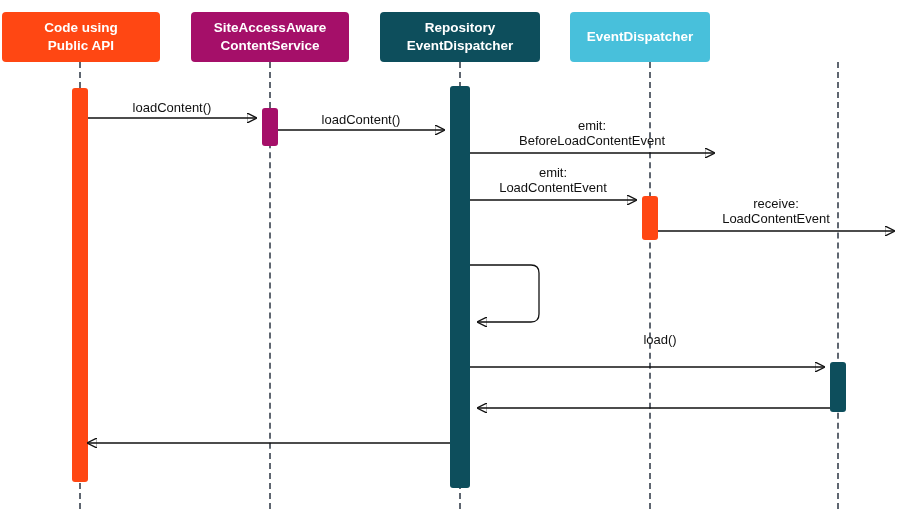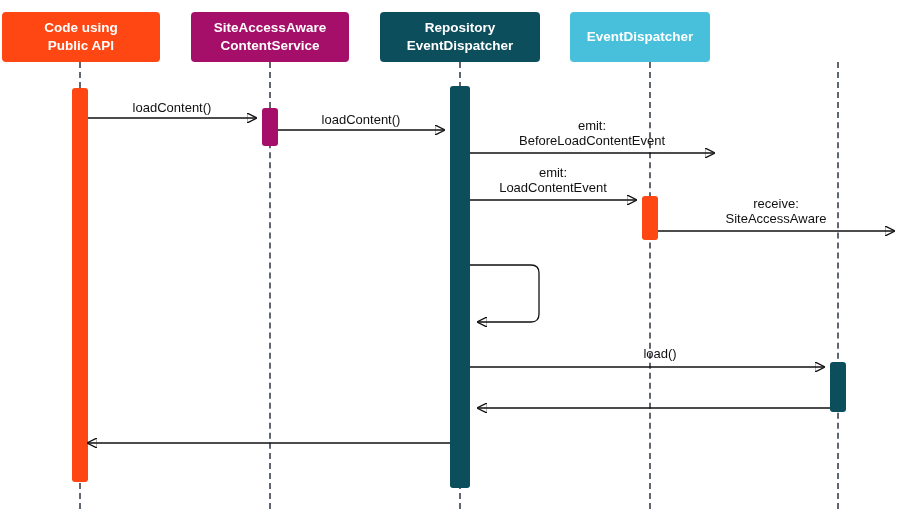--- a/index.html
+++ b/index.html
@@ -87,16 +87,16 @@
     <line x1="450" y1="443" x2="88" y2="443" marker-end="url(#arrow)"></line>
   </svg>
 
   <div class="msg-label" style="left:172px;top:100px;">loadContent()</div>
   <div class="msg-label" style="left:361px;top:112px;">loadContent()</div>
   <div class="msg-label" style="left:592px;top:118px;">emit:
 BeforeLoadContentEvent</div>
   <div class="msg-label" style="left:553px;top:165px;">emit:
 LoadContentEvent</div>
   <div class="msg-label" style="left:776px;top:196px;">receive:
-SiteAccessAware</div>
-  <div class="msg-label" style="left:660px;top:346px;text-align:center;">load()</div>
+LoadContentEvent</div>
+  <div class="msg-label" style="left:660px;top:332px;text-align:center;">load()</div>
 
 </div>
 
 </body></html>

